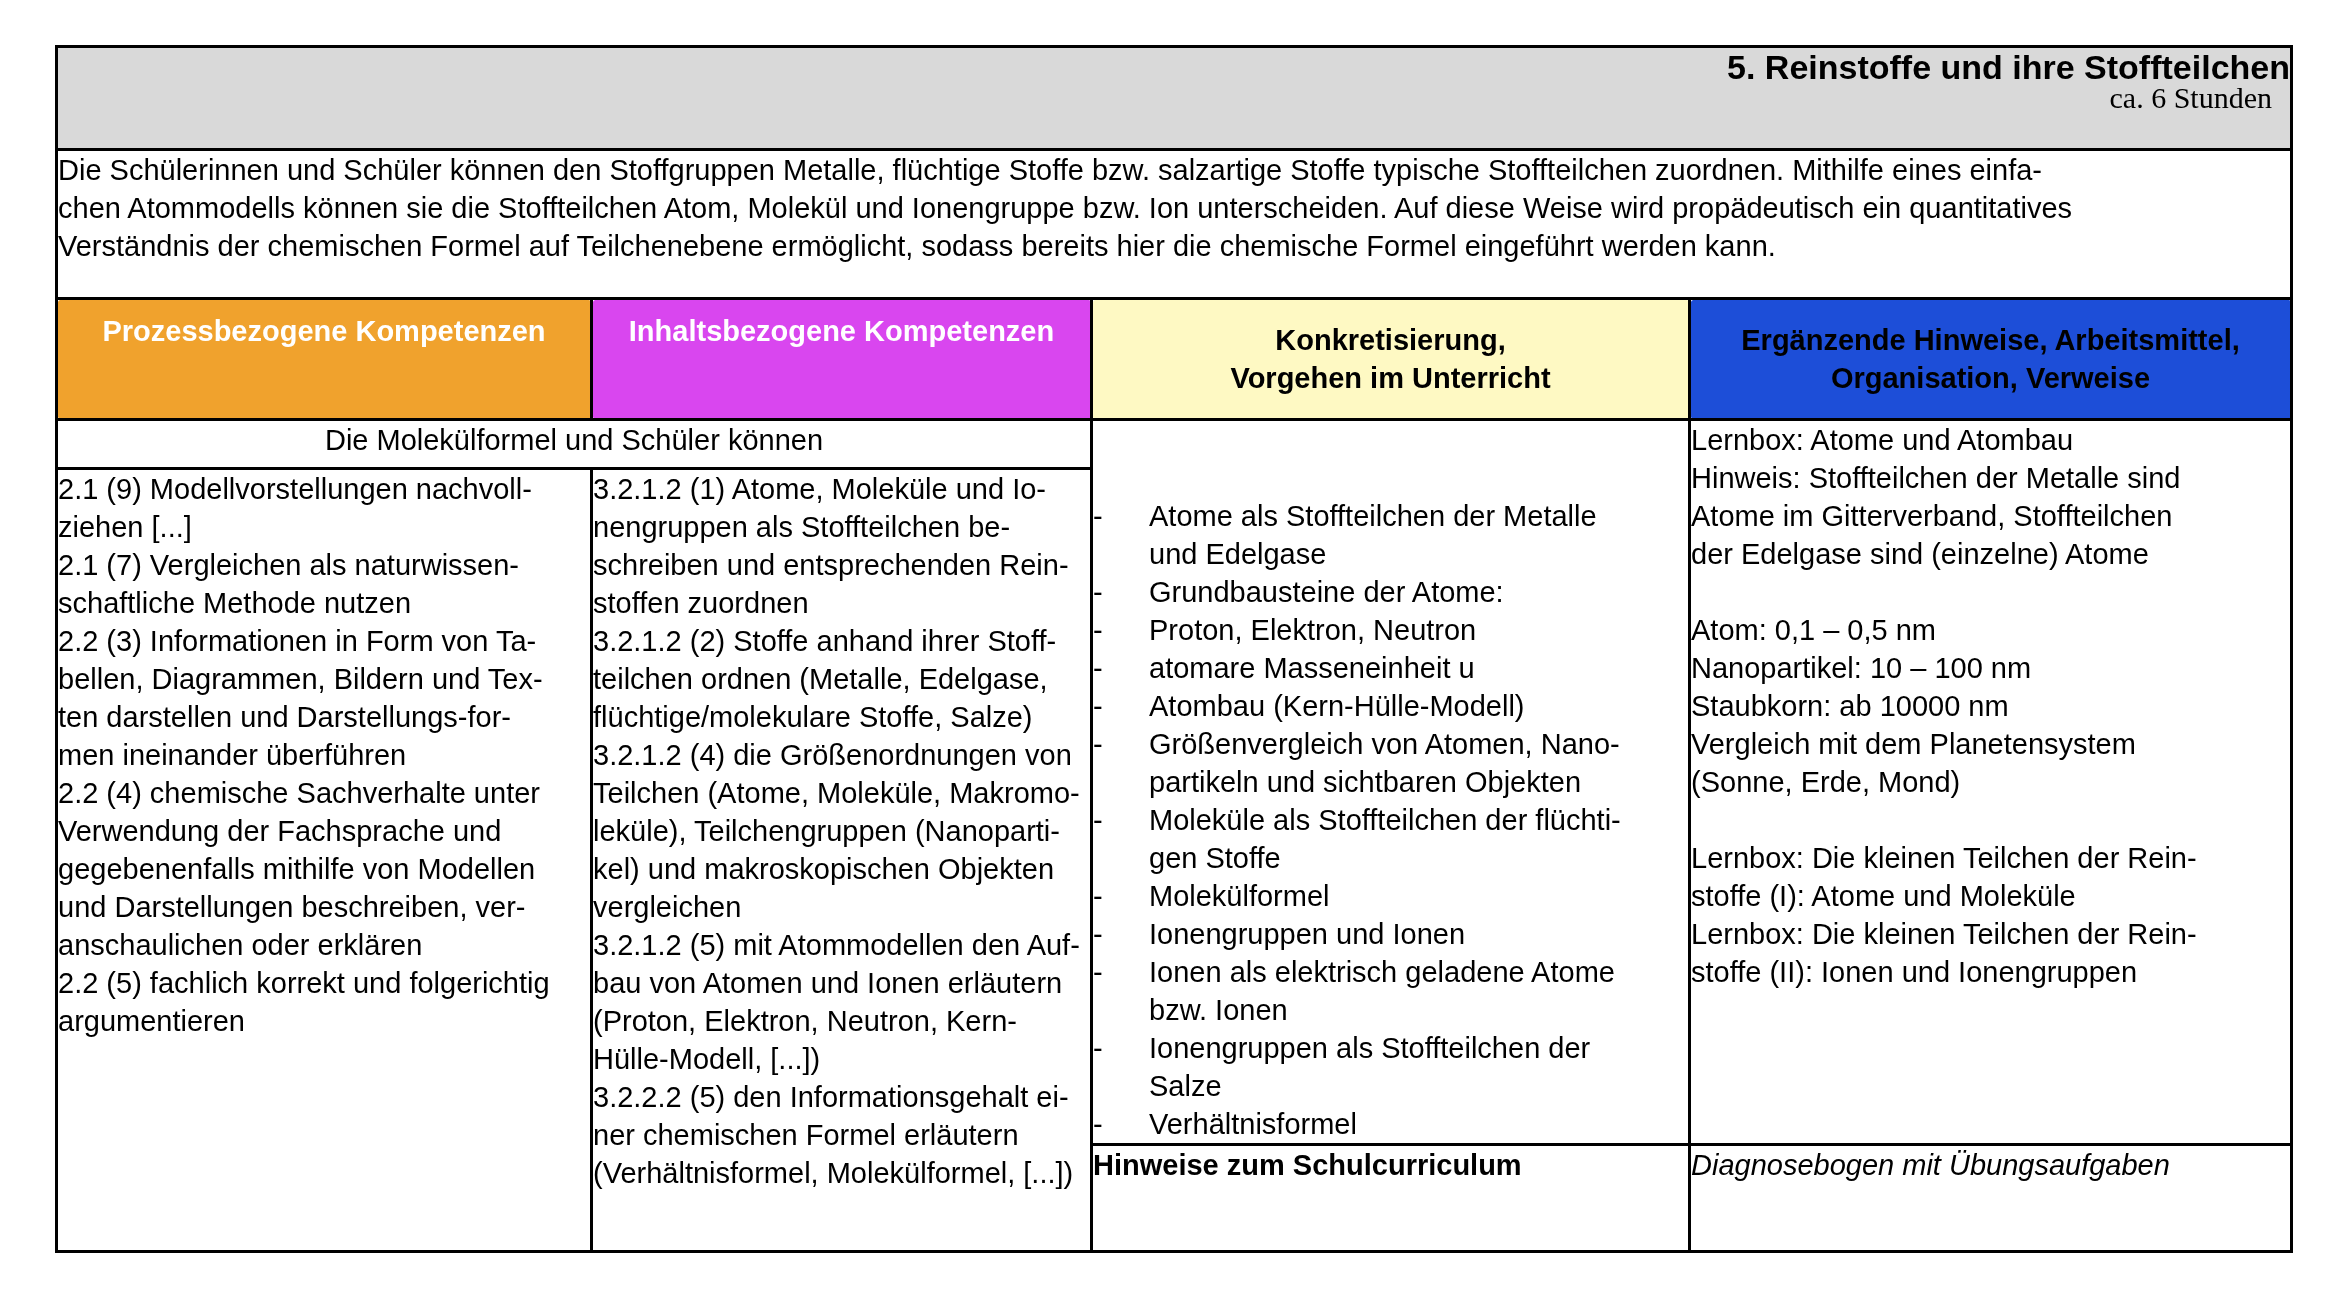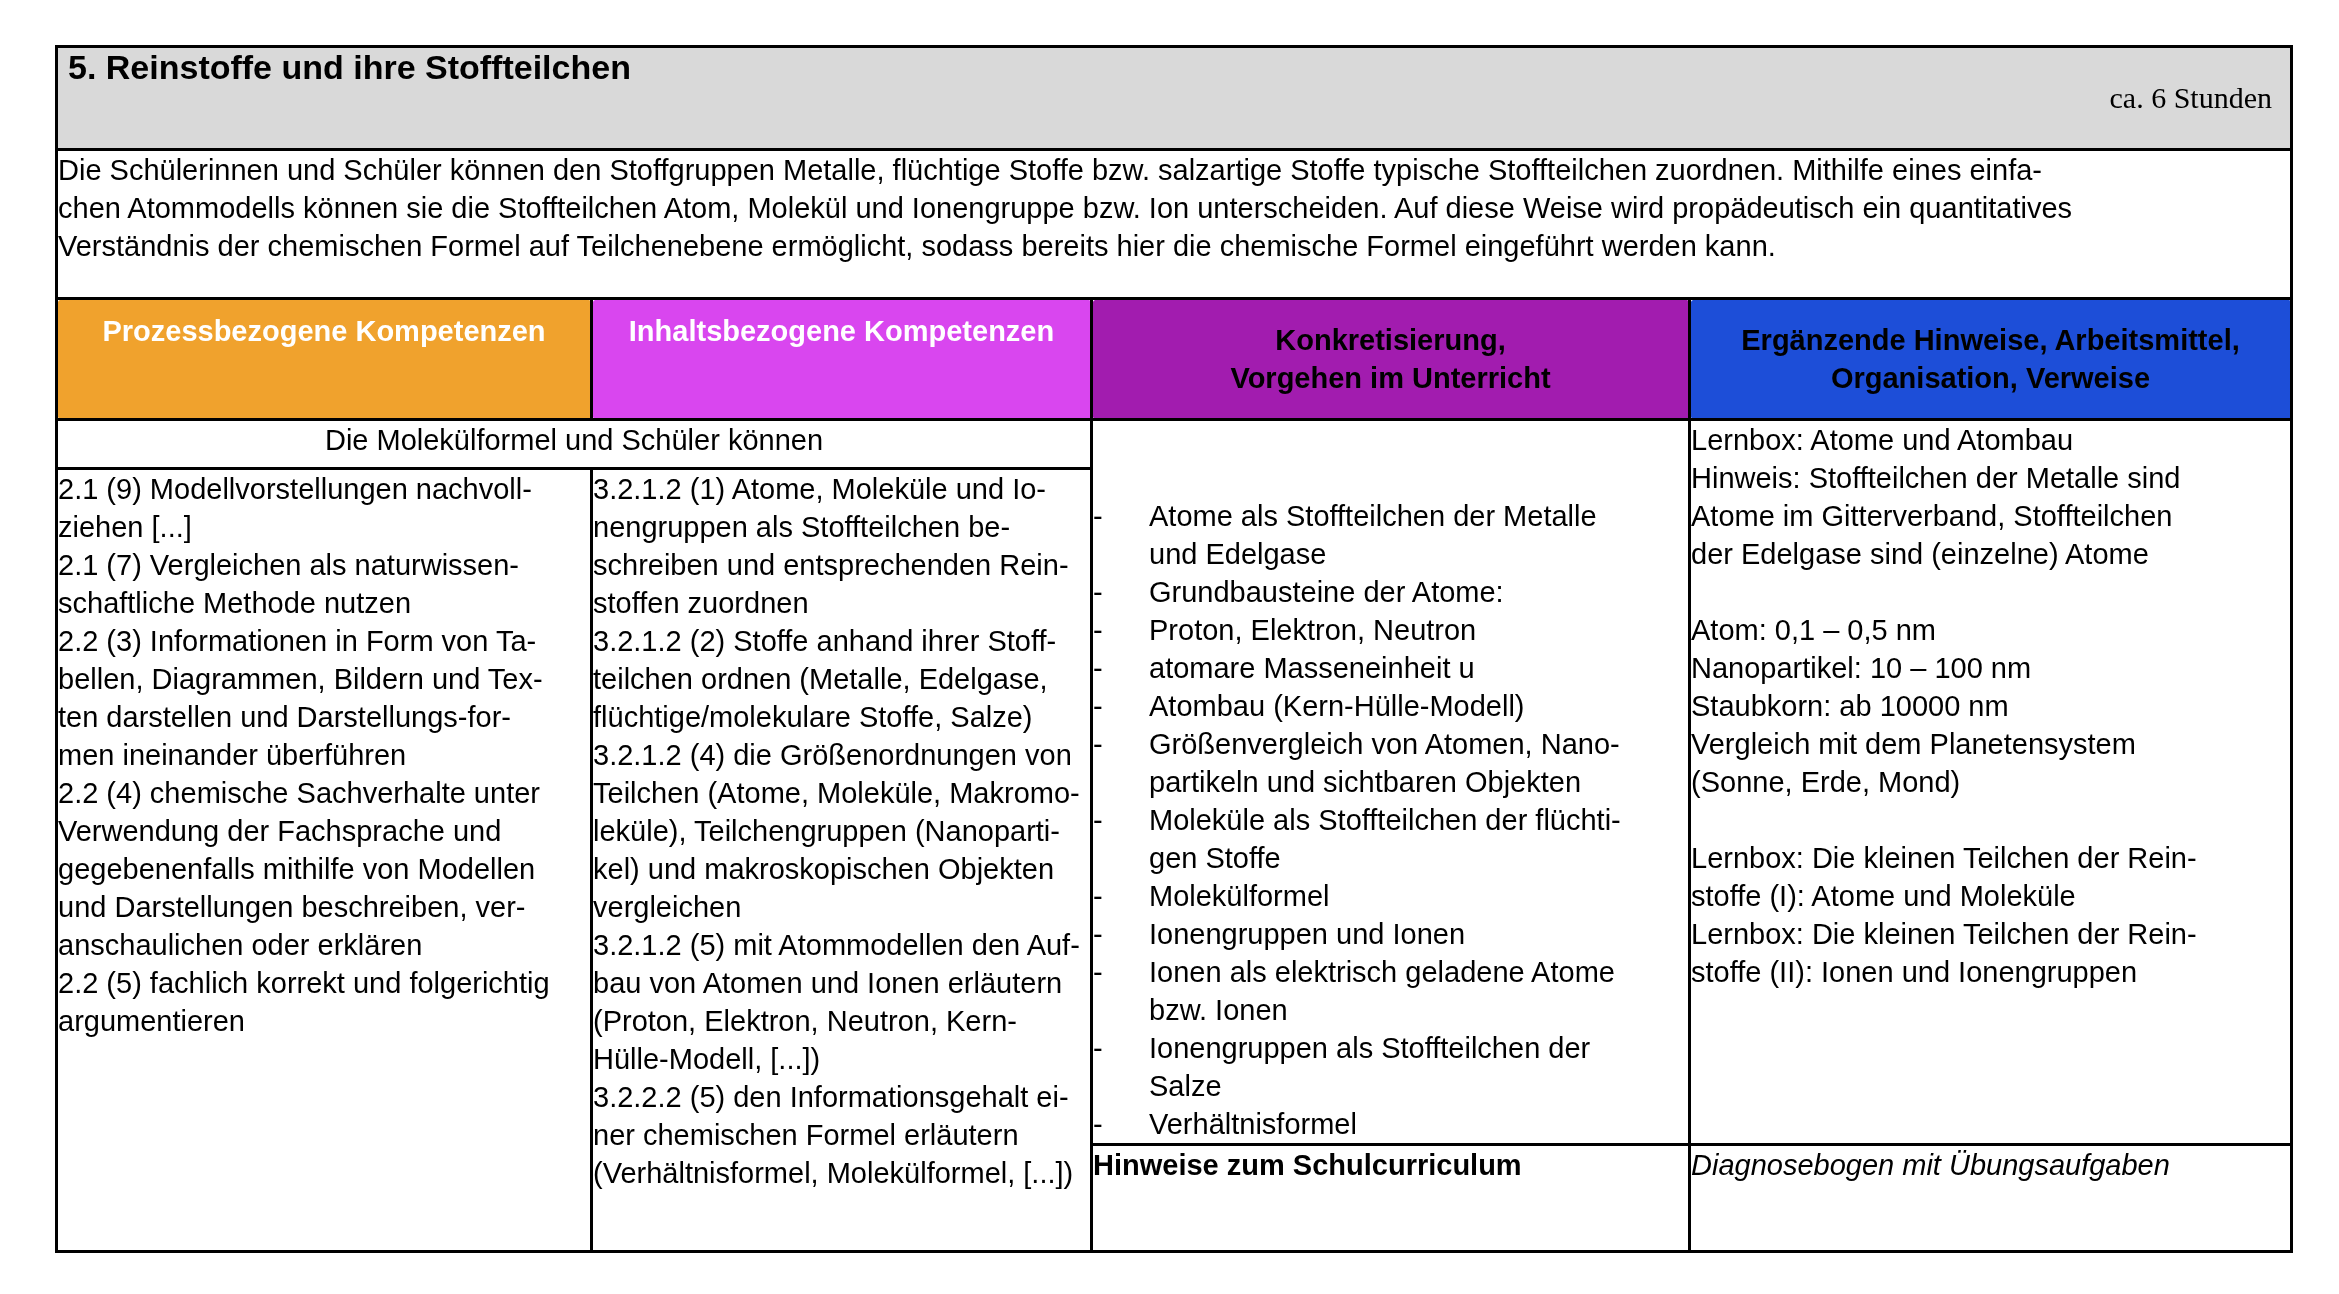--- a/index.html
+++ b/index.html
@@ -29,21 +29,21 @@
     font-size: 29px;
     line-height: 38px;
   }
   
   td.title-cell {
     height: 100px;
     position: relative;
     vertical-align: middle;
   }
   .title-text {
-    text-align: left;
+    text-align: right;
     font-size: 34px;
     font-weight: bold;
     padding-left: 10px;
   }
   .duration {
     position: absolute;
     right: 18px;
     top: 50%;
     transform: translateY(-50%);
     font-size: 30px;
@@ -132,21 +132,21 @@
 
     <tr>
       <td class="intro-cell" colspan="4">Die Schülerinnen und Schüler können den Stoffgruppen Metalle, flüchtige Stoffe bzw. salzartige Stoffe typische Stoffteilchen zuordnen. Mithilfe eines einfa-
 chen Atommodells können sie die Stoffteilchen Atom, Molekül und Ionengruppe bzw. Ion unterscheiden. Auf diese Weise wird propädeutisch ein quantitatives
 Verständnis der chemischen Formel auf Teilchenebene ermöglicht, sodass bereits hier die chemische Formel eingeführt werden kann.</td>
     </tr>
 
     <tr>
       <td class="colhead colored" style="background-color: rgb(240, 162, 45);">Prozessbezogene Kompetenzen</td>
       <td class="colhead colored" style="background-color: #d946ef;">Inhaltsbezogene Kompetenzen</td>
-      <td class="colhead gray" style="background-color: #a21caf;">Konkretisierung,
+      <td class="colhead gray" style="background-color: #fef9c3;">Konkretisierung,
 Vorgehen im Unterricht</td>
       <td class="colhead gray" style="background-color: #1d4ed8;">Ergänzende Hinweise, Arbeitsmittel,
 Organisation, Verweise</td>
     </tr>
 
     <tr>
       <td class="subhead-cell" colspan="2">Die Molekülformel und Schüler können</td>
       <td class="content-cell bullets-cell" rowspan="2">
         
       <div class="bullet-item">

